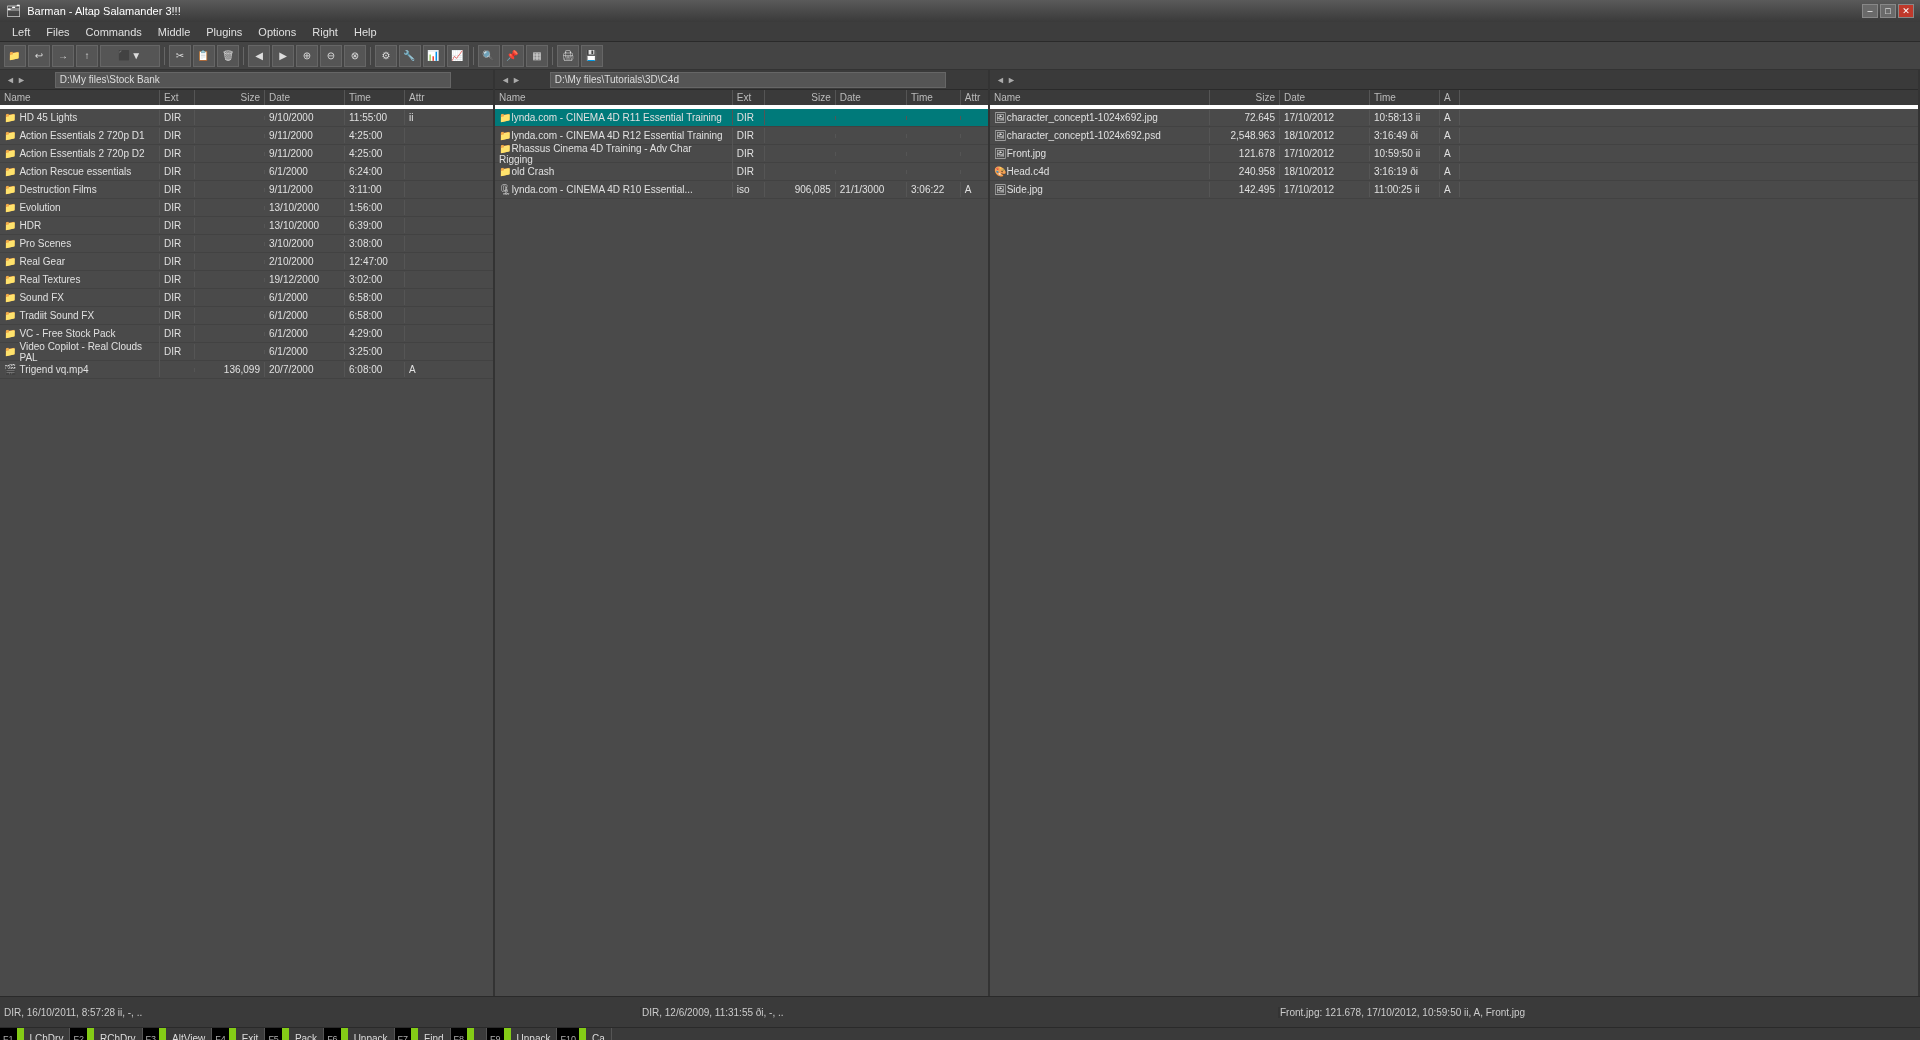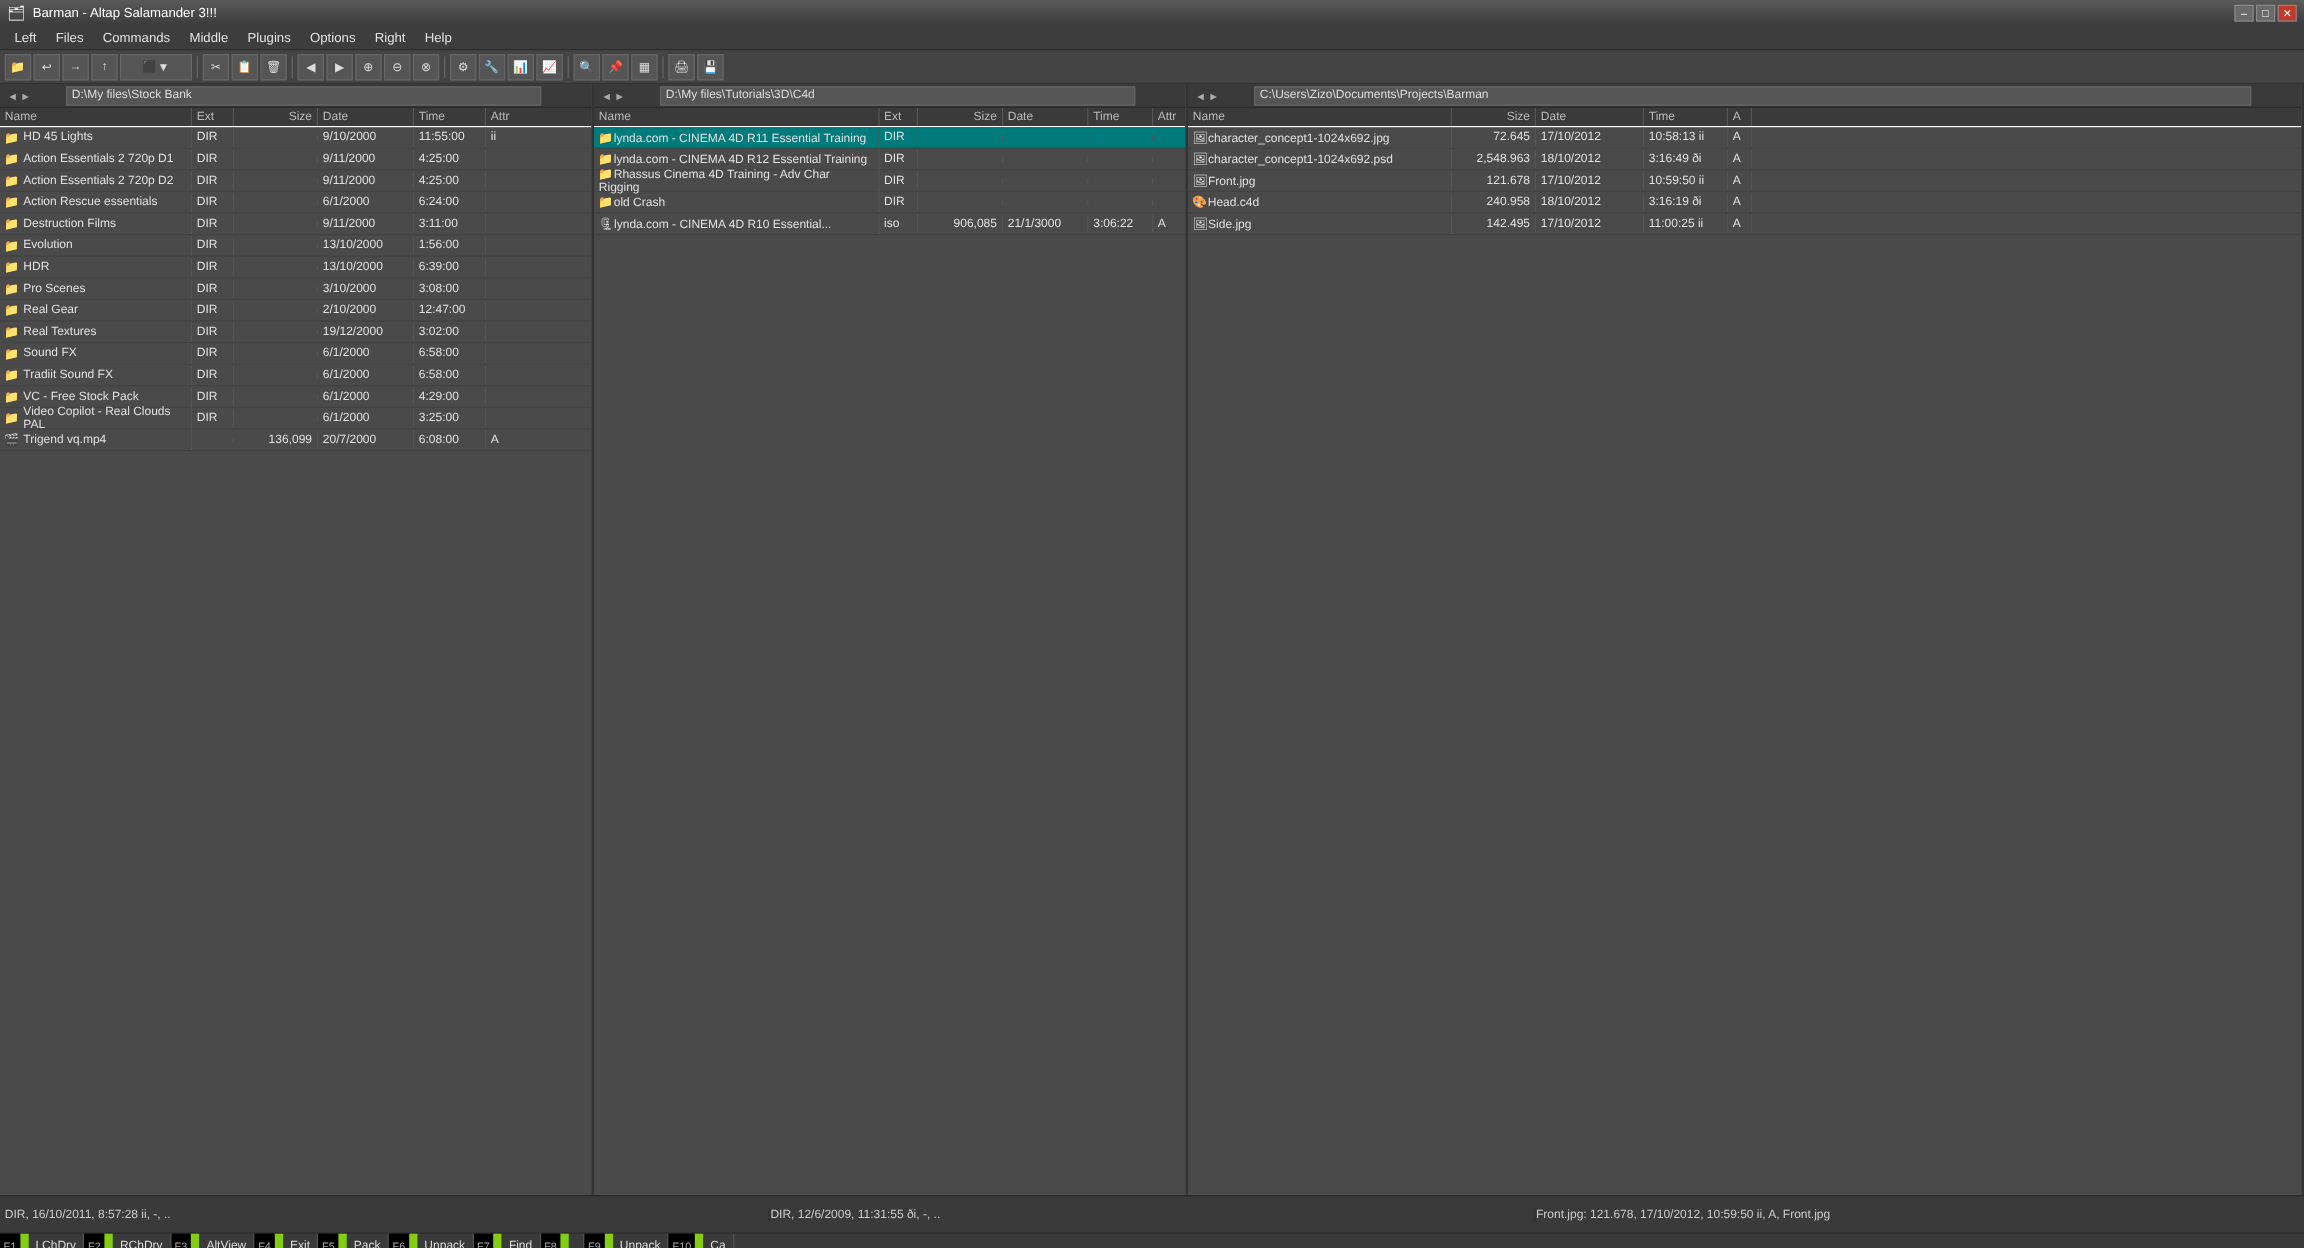--- a/index.html
+++ b/index.html
@@ -116,21 +116,21 @@
 
     
     .file-list {
       flex: 1;
       overflow-y: auto;
       background: #4a4a4a;
     }
     .file-list-header {
       display: flex;
       background: #3a3a3a;
-      border-bottom: 1px solid #ffffff;
+      border-bottom: 4px solid #ffffff;
       font-size: 10px;
       color: #bbb;
     }
     .col-name { width: 160px; padding: 2px 4px; border-right: 1px solid #555; }
     .col-ext { width: 35px; padding: 2px 4px; border-right: 1px solid #555; }
     .col-size { width: 70px; padding: 2px 4px; border-right: 1px solid #555; text-align: right; }
     .col-date { width: 80px; padding: 2px 4px; border-right: 1px solid #555; }
     .col-time { width: 60px; padding: 2px 4px; border-right: 1px solid #555; }
     .col-attr { width: 30px; padding: 2px 4px; }
 
@@ -546,21 +546,20 @@
       </div>
     </div>
   </div>
 
   <div class="panel panel-right">
     <div class="panel-header">
       <div class="panel-arrows">
         <span class="arrow-btn">◄</span>
         <span class="arrow-btn">►</span>
       </div>
-      <div class="panel-path">C:\Users\Zizo\Documents\Projects\Barman</div>
       <span class="panel-size">352 GB</span>
     </div>
     <div class="panel-body">
       <div class="file-list">
         <div class="file-list-header">
           <div class="rcol-name">Name</div>
           <div class="rcol-size">Size</div>
           <div class="rcol-date">Date</div>
           <div class="rcol-time">Time</div>
           <div class="rcol-attr">A</div>

